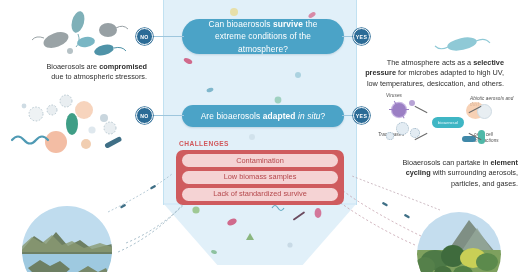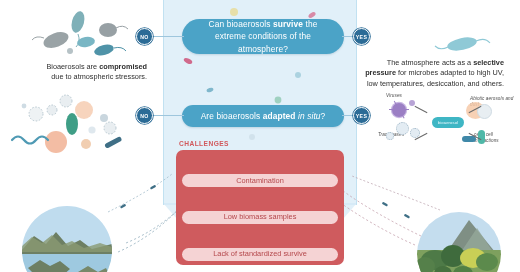--- a/index.html
+++ b/index.html
@@ -95,21 +95,20 @@
     display:flex; flex-direction:column; gap:3.5px;
   }
   .challenge-pill {
     background:#f5d3d4;
     color:#b4474b;
     border-radius:9px;
     text-align:center;
     font-size:7.4px;
     padding:2.6px 4px;
     line-height:1.1;
-    margin-top:20px;
   }
 
   
   .sidetext {
     position:absolute;
     text-align:right;
     font-size:7.3px;
     line-height:1.42;
     color:#2f2f2f;
   }
@@ -292,20 +291,23 @@
     <circle cx="16" cy="14" r="2.4" fill="#cfdce4"></circle>
   </svg>
 
   <div class="sidetext" id="txt-left-top">
     Bioaerosols are <b>compromised</b><br>due to atmospheric stressors.
   </div>
 
   <div class="sidetext" id="txt-right-top">
     The atmosphere acts as a <b>selective pressure</b> for microbes adapted to high UV, low temperatures, desiccation, and others.
   </div>
+  <div class="sidetext" id="txt-right-bottom">
+    Bioaerosols can partake in <b>element cycling</b> with surrounding aerosols, particles, and gases.
+  </div>
 
   <svg style="position:absolute;left:432px;top:30px;width:60px;height:26px;" viewBox="0 0 60 26">
     <ellipse cx="30" cy="14" rx="15" ry="6" fill="#8fc9d6" transform="rotate(-12 30 14)"></ellipse>
     <path d="M44 11 q9 -4 14 2" fill="none" stroke="#8fc9d6" stroke-width="1.1"></path>
     <path d="M16 17 q-8 4 -13 -1" fill="none" stroke="#8fc9d6" stroke-width="1.1"></path>
   </svg>
 
   <div class="cycle">
     <div class="cycle-label" id="lbl-viruses">Viruses</div>
     <div class="cycle-label" id="lbl-trace">Trace gases</div>

